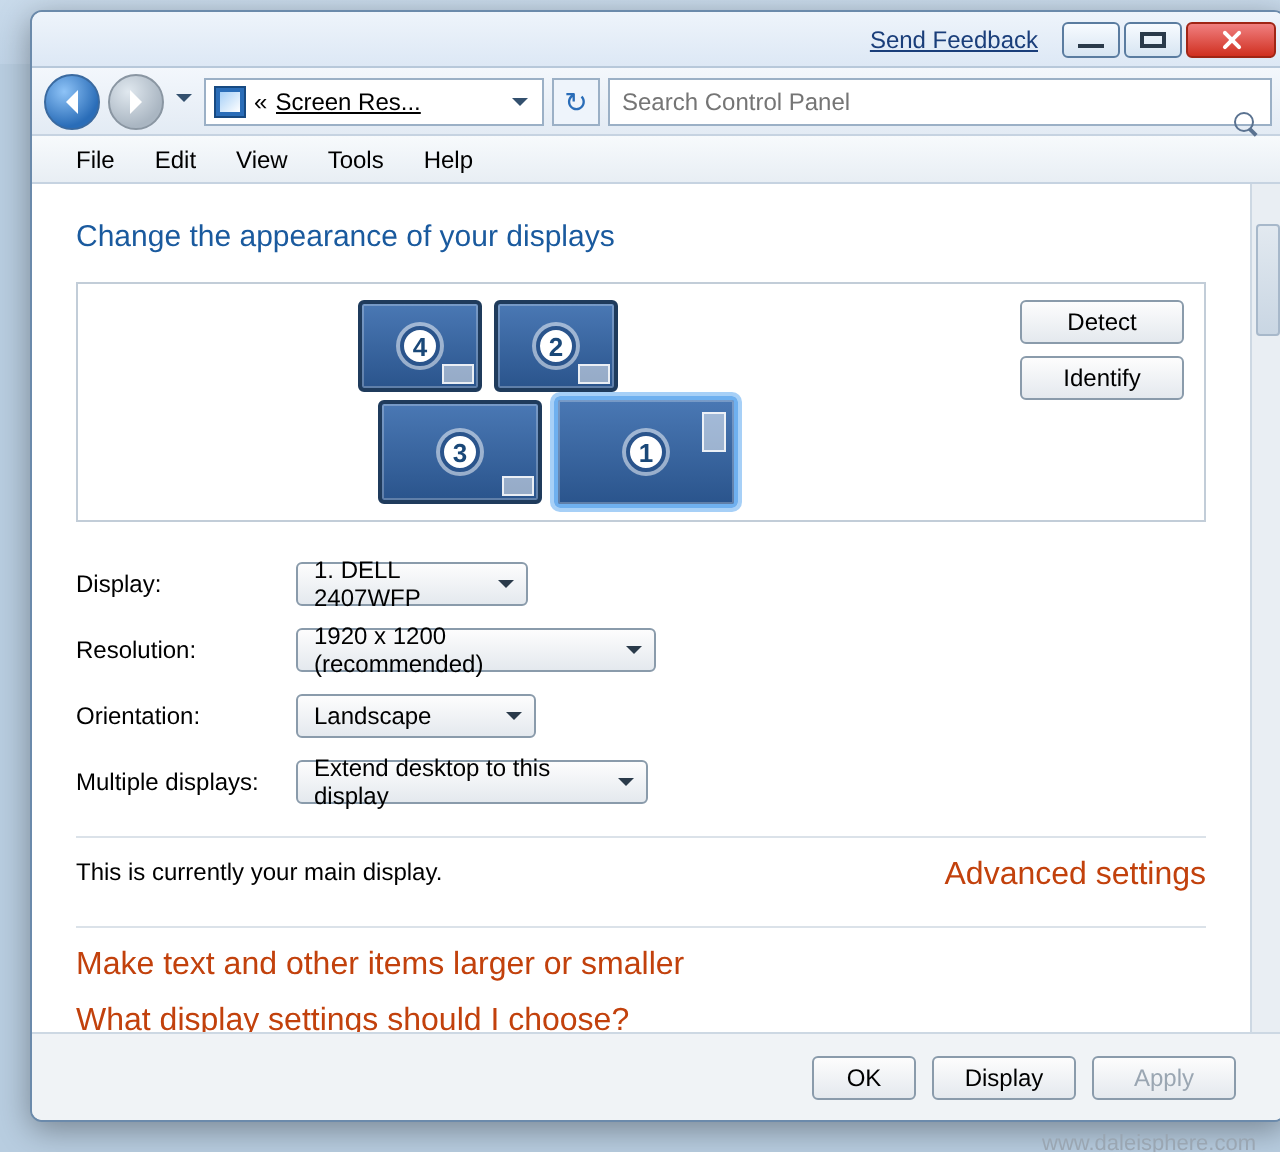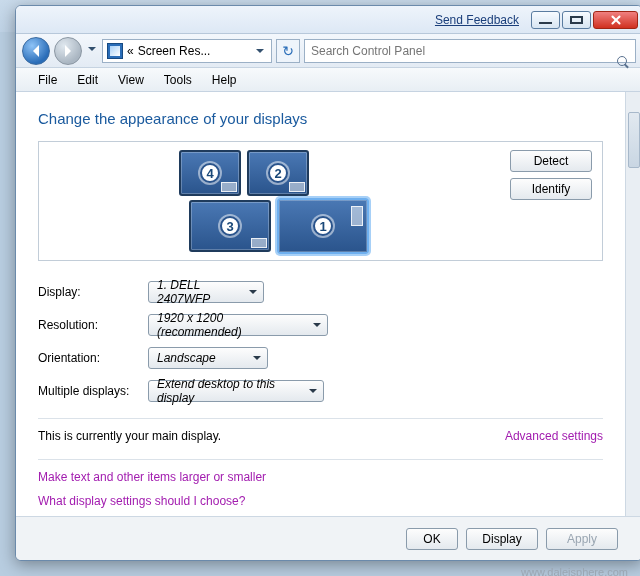--- a/index.html
+++ b/index.html
@@ -44,26 +44,26 @@
   .monitors{flex:1;position:relative;}
   .mon{position:absolute;background:linear-gradient(#4a78b4,#2a548c);border:2px solid #1f3b5c;border-radius:3px;box-shadow:inset 0 0 0 1px rgba(255,255,255,.25);cursor:pointer;}
   .mon.sel{border-color:#6fb0ef;box-shadow:0 0 0 2px #a7d0f7, inset 0 0 0 1px rgba(255,255,255,.25);}
   .mon .num{position:absolute;left:50%;top:50%;transform:translate(-50%,-50%);width:20px;height:20px;border-radius:50%;background:#fff;color:#1a4878;font-weight:700;font-size:13px;display:flex;align-items:center;justify-content:center;border:2px solid #2a548c;box-shadow:0 0 0 2px rgba(255,255,255,.5);}
   .mon .tb{position:absolute;right:2px;bottom:2px;width:16px;height:10px;background:rgba(255,255,255,.5);border:1px solid rgba(255,255,255,.8);}
   .sidebtns{width:92px;padding:8px 10px 0 0;display:flex;flex-direction:column;gap:6px;}
   .wbtn{height:22px;border:1px solid #8a9bab;border-radius:3px;background:linear-gradient(#fdfdfd,#e4e9ee);font-size:12px;cursor:pointer;display:flex;align-items:center;justify-content:center;}
   .wbtn.disabled{color:#9aa6b2;cursor:default;}
   .formrow{display:flex;align-items:center;margin-bottom:11px;font-size:12px;}
   .formrow label{width:110px;}
-  .dd{height:22px;border:1px solid #8a9bab;border-radius:3px;background:linear-gradient(#fdfdfd,#e4e9ee);padding:0 20px 0 8px;font-size:12px;display:flex;align-items:center;position:relative;cursor:pointer;font-style:italic;}
+  .dd{height:22px;border:1px solid #8a9bab;border-radius:3px;background:linear-gradient(#fdfdfd,#e4e9ee);padding:0 20px 0 8px;font-size:12px;display:flex;align-items:center;position:relative;cursor:pointer;}
   .dd::after{content:"";position:absolute;right:6px;top:8px;border:4px solid transparent;border-top-color:#2a3a4a;}
   .w1{width:116px;} .w2{width:180px;} .w3{width:120px;} .w4{width:176px;}
   hr.sep{border:none;border-top:1px solid #dbe2e9;margin:16px 0 10px 0;}
   .statusrow{display:flex;justify-content:space-between;font-size:12px;margin-bottom:4px;}
-  .link{color:#a21caf;cursor:pointer;font-size:12px;display:block;margin:10px 0 0 0;}
+  .link{color:#c2410c;cursor:pointer;font-size:16px;display:block;margin:10px 0 0 0;}
   .footer{height:44px;border-top:1px solid #cdd8e3;background:#f0f3f6;display:flex;align-items:center;justify-content:flex-end;gap:8px;padding:0 24px;}
   .watermark{position:absolute;right:12px;bottom:-2px;font-size:11px;color:#9aa6b2;}
 </style>
 </head>
 <body>
 
 <div class="partial-window"></div>
 
 <div class="win">
   <div class="titlebar">
@@ -73,21 +73,21 @@
     <div class="winbtn close"></div>
   </div>
 
   <div class="navbar">
     <div class="navbtn back"></div>
     <div class="navbtn fwd"></div>
     <div class="navdd"></div>
     <div class="addressbox">
       <div class="appicon"></div>
       <span>«</span>
-      <span style="flex:1;white-space:nowrap;overflow:hidden;text-overflow:ellipsis;">Screen Res...</span>
+      <span style="flex:1;white-space:nowrap;overflow:hidden;text-overflow:ellipsis;text-decoration:underline;">Screen Res...</span>
       <div class="addr-drop"></div>
     </div>
     <div class="refresh">↻</div>
     <div class="searchbox">
       <input placeholder="Search Control Panel" style="">
       <div class="mag"></div>
     </div>
   </div>
 
   <div class="menubar">

